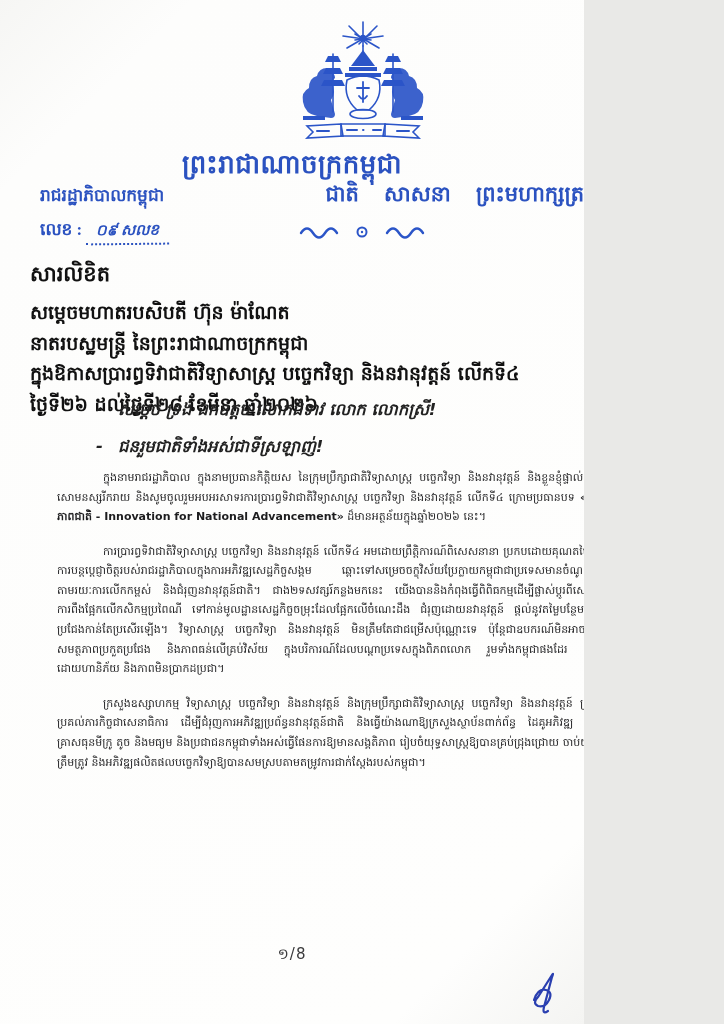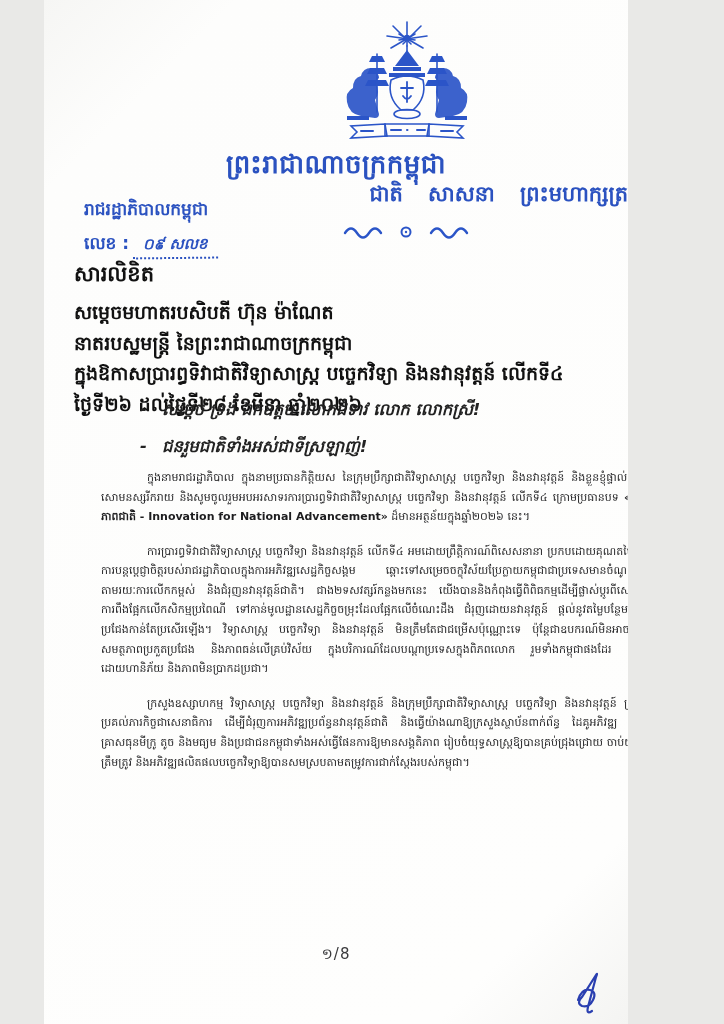--- a/index.html
+++ b/index.html
@@ -5,37 +5,36 @@
   html,body{margin:0;padding:0;}
   body{
     width:724px;height:1024px;
     background:#e9e9e7;
     font-family:"DejaVu Sans","Liberation Sans",sans-serif;
   }
   .page{
     position:relative;width:584px;height:1024px;overflow:hidden;
     background:linear-gradient(135deg,#f6f6f4 0%,#fdfdfc 12%,#fefefd 88%,#f4f4f2 100%);
     color:#1d1d1f;
-    margin-left:44px;
   }
   
   .crest{position:absolute;left:287px;top:20px;width:152px;height:124px;}
   .kingdom-title{
     position:absolute;left:0;top:148px;width:100%;text-align:center;
     font-size:26px;font-weight:bold;color:#2b52c0;letter-spacing:.5px;
   }
   .motto{
     position:absolute;left:0;top:180px;width:100%;text-align:right;
     font-size:21px;font-weight:bold;color:#2b52c0;word-spacing:18px;
   }
   .divider{position:absolute;left:297px;top:224px;width:130px;height:16px;}
   
-  .ref-block{position:absolute;left:40px;top:198px;width:230px;color:#2b52c0;}
+  .ref-block{position:absolute;left:40px;top:184px;width:230px;color:#2b52c0;}
   .ref-gov{font-size:17px;font-weight:bold;}
-  .ref-line{margin-top:9px;font-size:17px;font-weight:bold;display:flex;align-items:baseline;}
+  .ref-line{margin-top:9px;font-size:17px;font-weight:bold;display:flex;align-items:baseline;font-family:Liberation Serif, serif;}
   .ref-number{
     font-weight:bold;font-size:15px;margin-left:4px;padding:0 10px 1px 10px;
     border-bottom:2px dotted #2b52c0;transform:rotate(-.6deg);
     font-style:italic;
   }
   
   .title-block{position:absolute;left:30px;top:260px;width:664px;text-align:left;color:#111;}
   .title-block .t1{font-size:21px;font-weight:bold;margin-bottom:9px;}
   .title-block .t2,.title-block .t3,.title-block .t4,.title-block .t5{
     font-size:19px;font-weight:bold;margin-bottom:5px;line-height:1.35;

